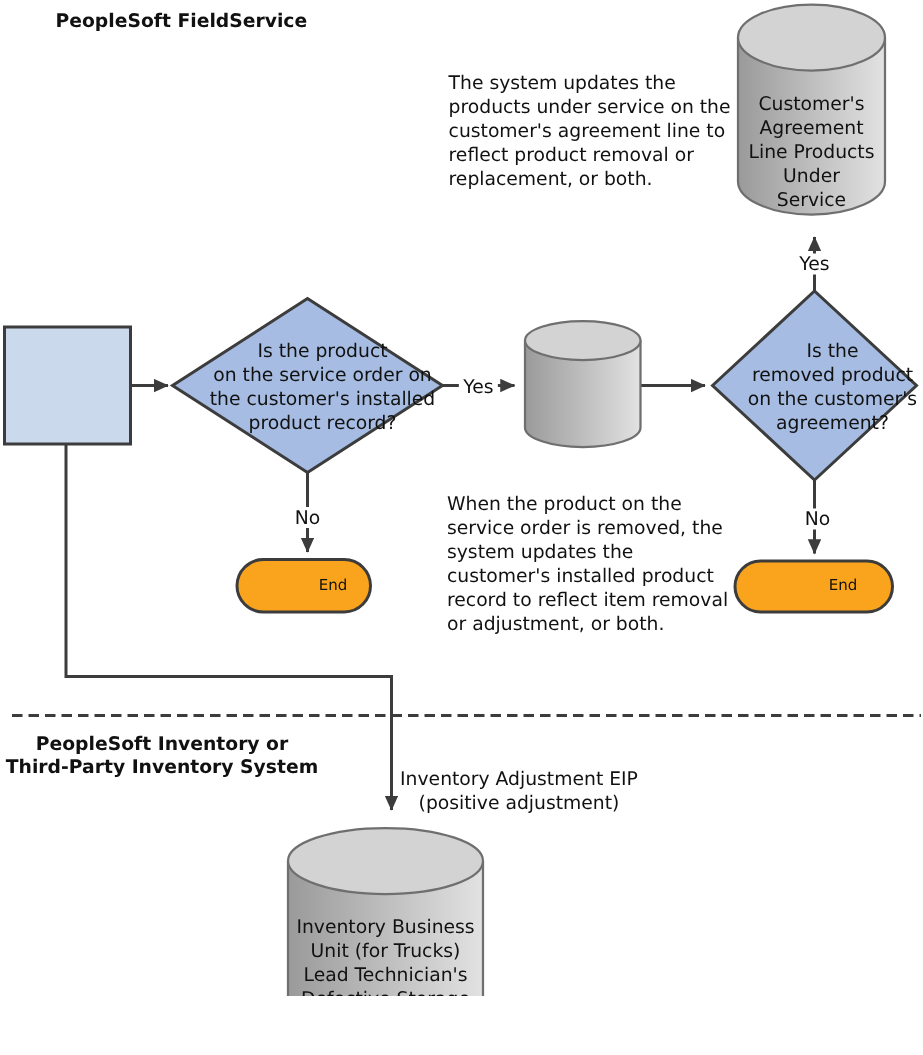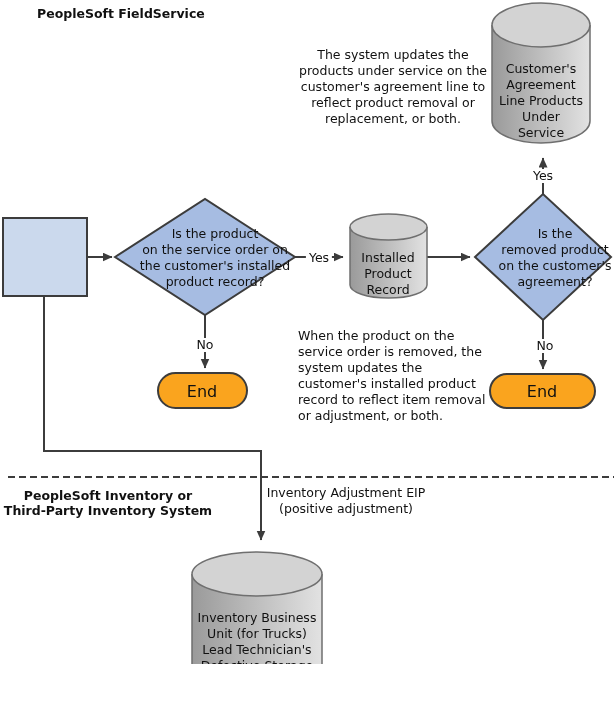--- a/index.html
+++ b/index.html
@@ -14,38 +14,39 @@
   #shapes{position:absolute;left:0;top:0;}
   .txt{
     position:absolute;
     font-size:12.5px;
     line-height:16px;
     white-space:pre-line;
     width:max-content;
     color:#111;
   }
   .center{transform:translateX(-50%);text-align:center;}
-  .right{text-align:center;}
+  .right{text-align:left;}
   .bold{font-weight:bold;}
   .edge-label{
     position:absolute;
     transform:translate(-50%,-50%);
     background:#fff;
     padding:0 3px;
     font-size:12.5px;
     line-height:14px;
     width:max-content;
     text-align:center;
   }
   .node-label-mid{
     position:absolute;
     transform:translate(-50%,-50%);
-    font-size:16px;
+    font-size:10px;
     width:max-content;
     text-align:center;
+    margin-left:20px;
   }
   .sect{line-height:15px;}
 </style>
 </head>
 <body>
 
 <div id="canvas">
 
   <svg id="shapes" width="615" height="703" viewBox="0 0 615 703">
     <defs>
@@ -111,23 +112,20 @@
   <div class="edge-label" style="left:543px;top:176px;">Yes</div>
 
 
   <div class="txt center" style="left:215px;top:226px;">Is the product
 on the service order on
 the customer's installed
 product record?</div>
 
   <div class="edge-label" style="left:319px;top:258px;">Yes</div>
 
-  <div class="txt center" style="left:388px;top:250px;">Installed
-Product
-Record</div>
 
   <div class="txt center" style="left:543px;top:226px;margin-left:12px;">Is the
 removed product
 on the customer's
 agreement?</div>
 
   <div class="edge-label" style="left:205px;top:345px;">No</div>
 
   <div class="edge-label" style="left:545px;top:346px;">No</div>
 
@@ -138,21 +136,21 @@
   <div class="txt" style="left:298px;top:328px;">When the product on the
 service order is removed, the
 system updates the
 customer's installed product
 record to reflect item removal
 or adjustment, or both.</div>
 
   <div class="txt center bold sect" style="left:108px;top:488px;">PeopleSoft Inventory or
 Third-Party Inventory System</div>
 
-  <div class="txt center" style="left:346px;top:485px;">Inventory Adjustment EIP
+  <div class="txt center" style="left:346px;top:511px;">Inventory Adjustment EIP
 (positive adjustment)</div>
 
   <div class="txt center" style="left:257px;top:610px;">Inventory Business
 Unit (for Trucks)
 Lead Technician's
 Defective Storage
 Location</div>
 
 </div>
 

